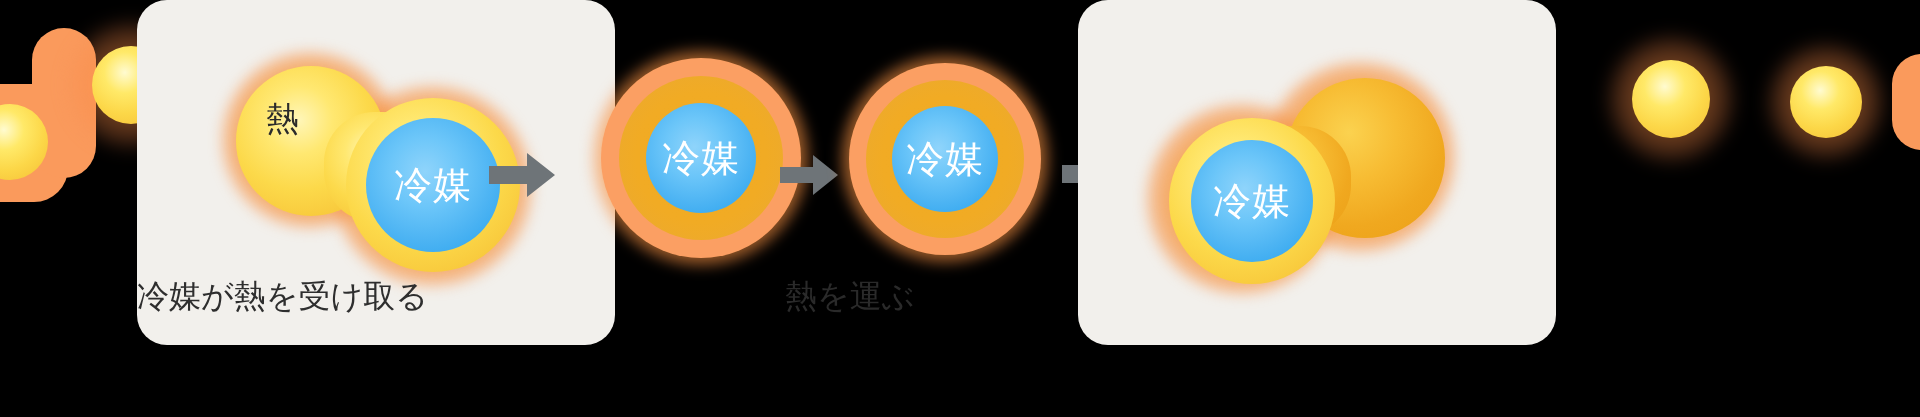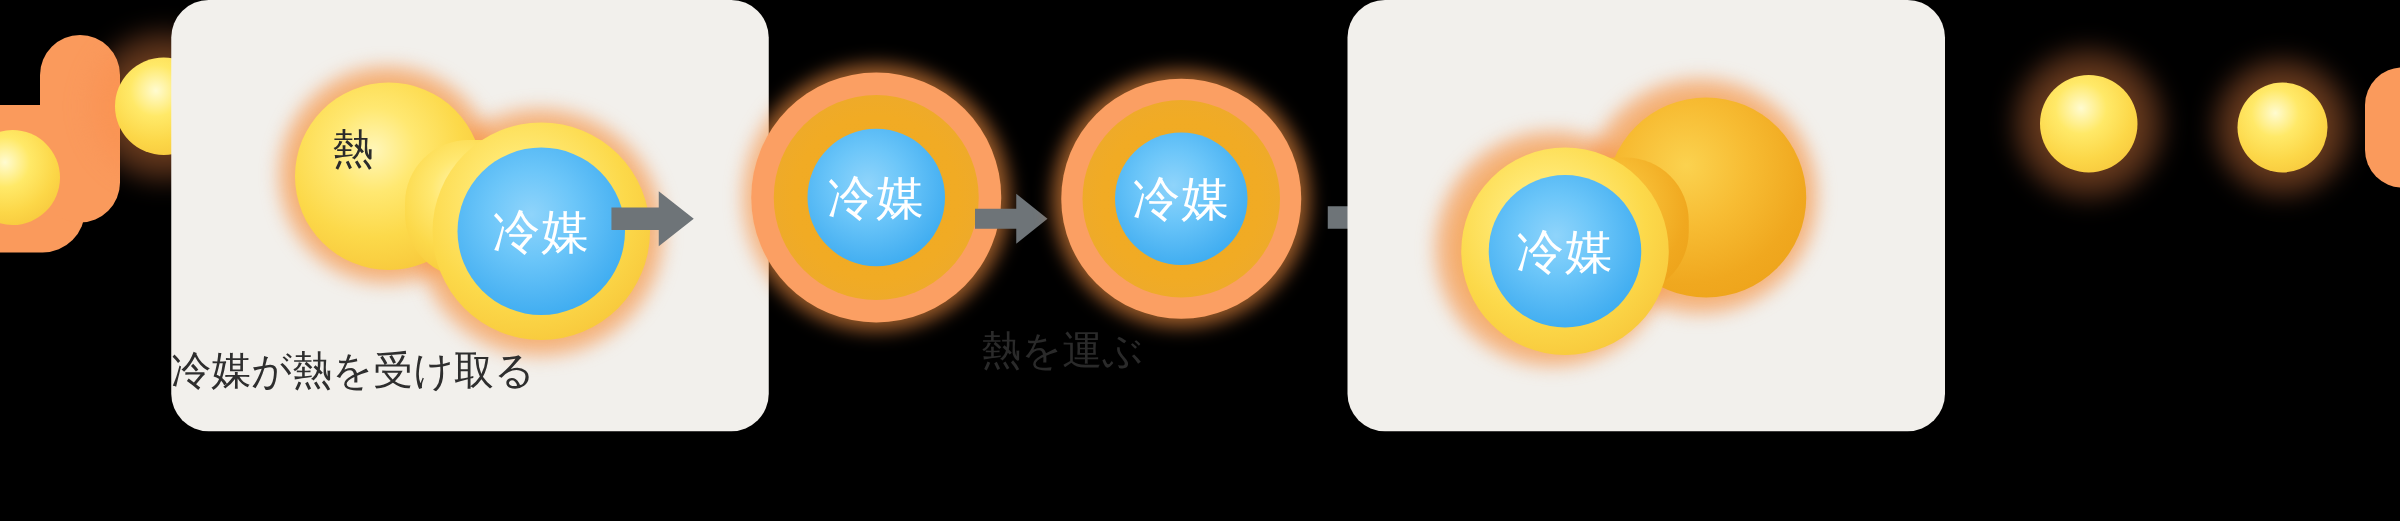--- a/index.html
+++ b/index.html
@@ -219,21 +219,21 @@
   </div>
 
   <div class="layer" style="left:849px; top:63px; width:192px; height:192px;">
     <div class="halo" style="left:-8px; top:-8px; width:208px; height:208px;"></div>
     <div class="ring-outer" style="left:0px; top:0px; width:192px; height:192px;"></div>
     <div class="ring-mid" style="left:17px; top:17px; width:158px; height:158px;"></div>
     <div class="blue-core" style="left:43px; top:43px; width:106px; height:106px;"></div>
     <div class="bubble-label" style="left:43px; top:77px; width:106px;">冷媒</div>
   </div>
 
-  <div class="caption caption-muted" style="left:785px; top:264px; width:320px;">熱を運ぶ</div>
+  <div class="caption caption-muted" style="left:785px; top:280px; width:320px;">熱を運ぶ</div>
 
   <div class="arrow" style="left:1062px; top:150px; width:64px; height:48px;">
     <svg width="64" height="48" viewBox="0 0 64 48">
       <path d="M0 15 L35 15 L35 3 L62 24 L35 45 L35 33 L0 33 Z" fill="#6e7478"></path>
     </svg>
   </div>
 
   <div class="card" id="card-right"></div>
 
   <div class="layer" style="left:1155px; top:70px; width:320px; height:200px;">

